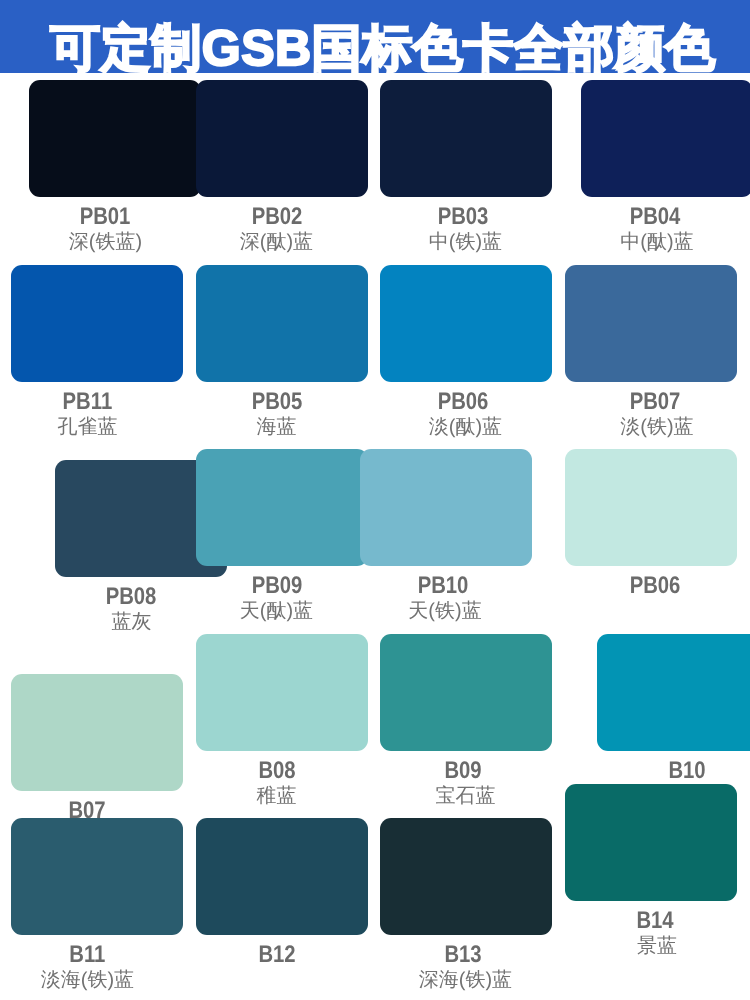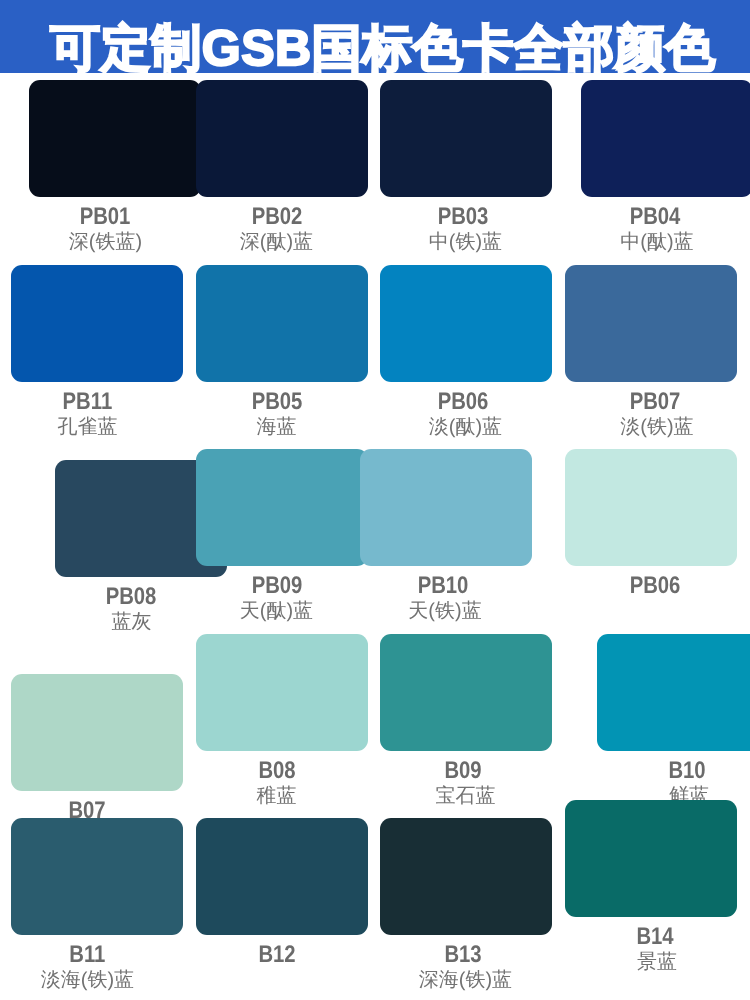--- a/index.html
+++ b/index.html
@@ -111,19 +111,19 @@
       </div>
       <div class="cell" style="left: 195.9px; top: 818px;">
         <div class="swatch" style="background:#1e4a5c"></div>
         <div class="code" style="left:-4.5px"><span>B12</span></div>
       </div>
       <div class="cell" style="left: 380.4px; top: 818px;">
         <div class="swatch" style="background:#182e35"></div>
         <div class="code" style="left:-3px"><span>B13</span></div>
         <div class="cname" style="left:-1px">深海(铁)蓝</div>
       </div>
-      <div class="cell" style="left: 564.9px; top: 800px;">
+      <div class="cell" style="left: 564.9px; top: 784px;">
         <div class="swatch" style="background:#096b67"></div>
         <div class="code" style="left:4.5px"><span>B14</span></div>
         <div class="cname" style="left:6px">景蓝</div>
       </div>
     </div>
 </div>
 
 </body></html>

